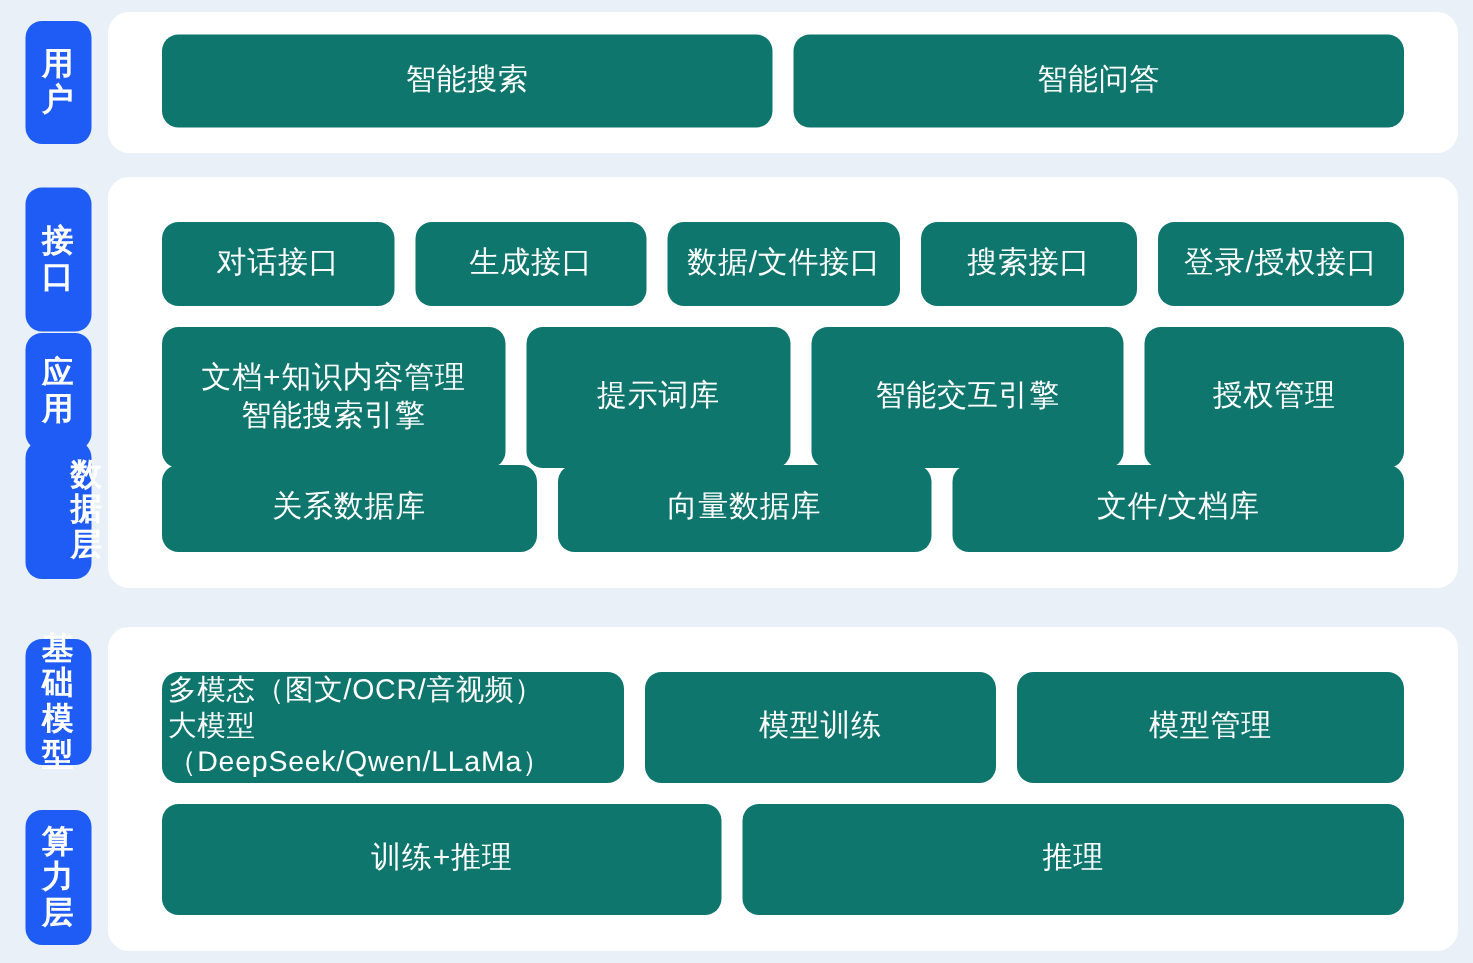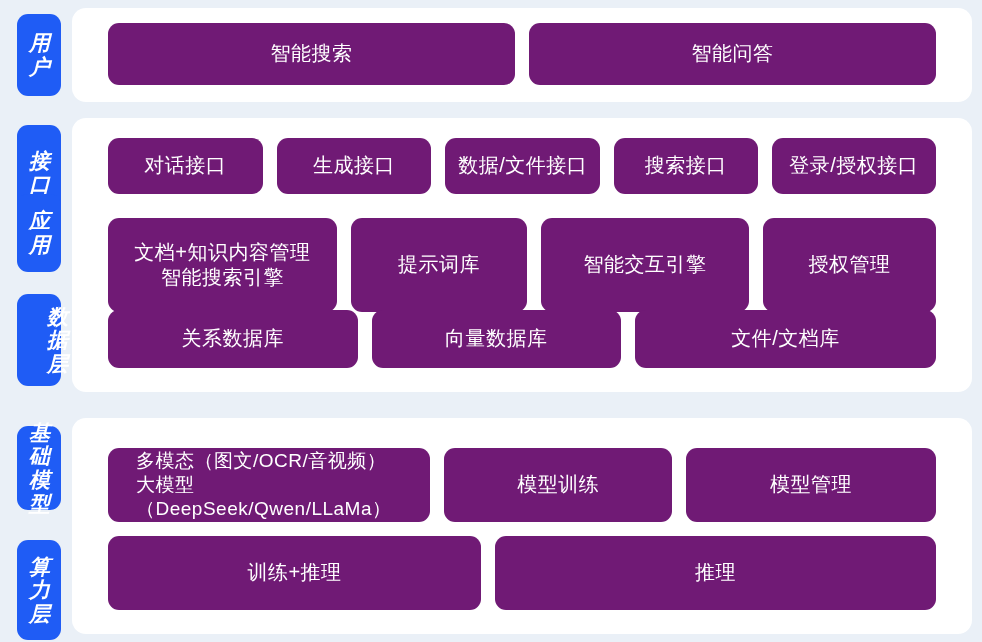--- a/index.html
+++ b/index.html
@@ -50,85 +50,84 @@
     background: #1f5cf5;
     border-radius: 11px;
     color: #ffffff;
     font-size: 21px;
     font-weight: bold;
     line-height: 1.12;
     letter-spacing: 1px;
     display: flex;
     align-items: center;
     justify-content: center;
-    text-align: right;
+    text-align: center;
     box-sizing: border-box;
     writing-mode: horizontal-tb;
     word-break: break-all;
     padding: 2px 0;
-    font-style: italic;
   }
   .tab span {
     display: block;
     width: 24px;
   }
 
   
   .row {
     position: absolute;
     left: 36px;
     right: 36px;
     display: flex;
     gap: 14px;
     box-sizing: border-box;
   }
 
   .box {
-    background: #701a75;
+    background: #0f766e;
     border-radius: 11px;
     color: #ffffff;
     font-size: 20px;
     line-height: 1.26;
     display: flex;
     align-items: center;
     justify-content: center;
     text-align: center;
     box-sizing: border-box;
     padding: 4px 8px;
     white-space: pre-line;
     letter-spacing: 0.5px;
   }
   .box.left-text {
     justify-content: flex-start;
     text-align: left;
-    padding-left: 28px;
+    padding-left: 4px;
     font-size: 19px;
   }
 
   
   #group-user      { top: 8px;   height: 94px; }
   #group-platform  { top: 118px; height: 274px; }
   #group-base      { top: 418px; height: 216px; }
 
   
   #group-user .tab       { top: 6px;  height: 82px; }
   #group-user .row       { top: 15px; height: 62px; }
 
   
   #tab-interface  { top: 7px;   height: 96px; }
-  #tab-app        { top: 76px;  height: 78px; }
+  #tab-app        { top: 104px;  height: 78px; }
   #tab-data       { top: 176px; height: 92px; padding-left: 38px; }
 
-  #row-interface  { top: 20px;  height: 56px; }
+  #row-interface  { top: 30px;  height: 56px; }
   #row-app        { top: 100px; height: 94px; }
   #row-data       { top: 192px; height: 58px; }
 
   
   #tab-model      { top: 8px;   height: 84px; }
-  #tab-compute    { top: 122px; height: 100px; }
+  #tab-compute    { top: 122px; height: 90px; }
 
   #row-model      { top: 30px;  height: 74px; }
   #row-compute    { top: 118px; height: 74px; }
 </style>
 </head>
 <body>
 
 <div class="diagram">
 
   <div class="group" id="group-user">

